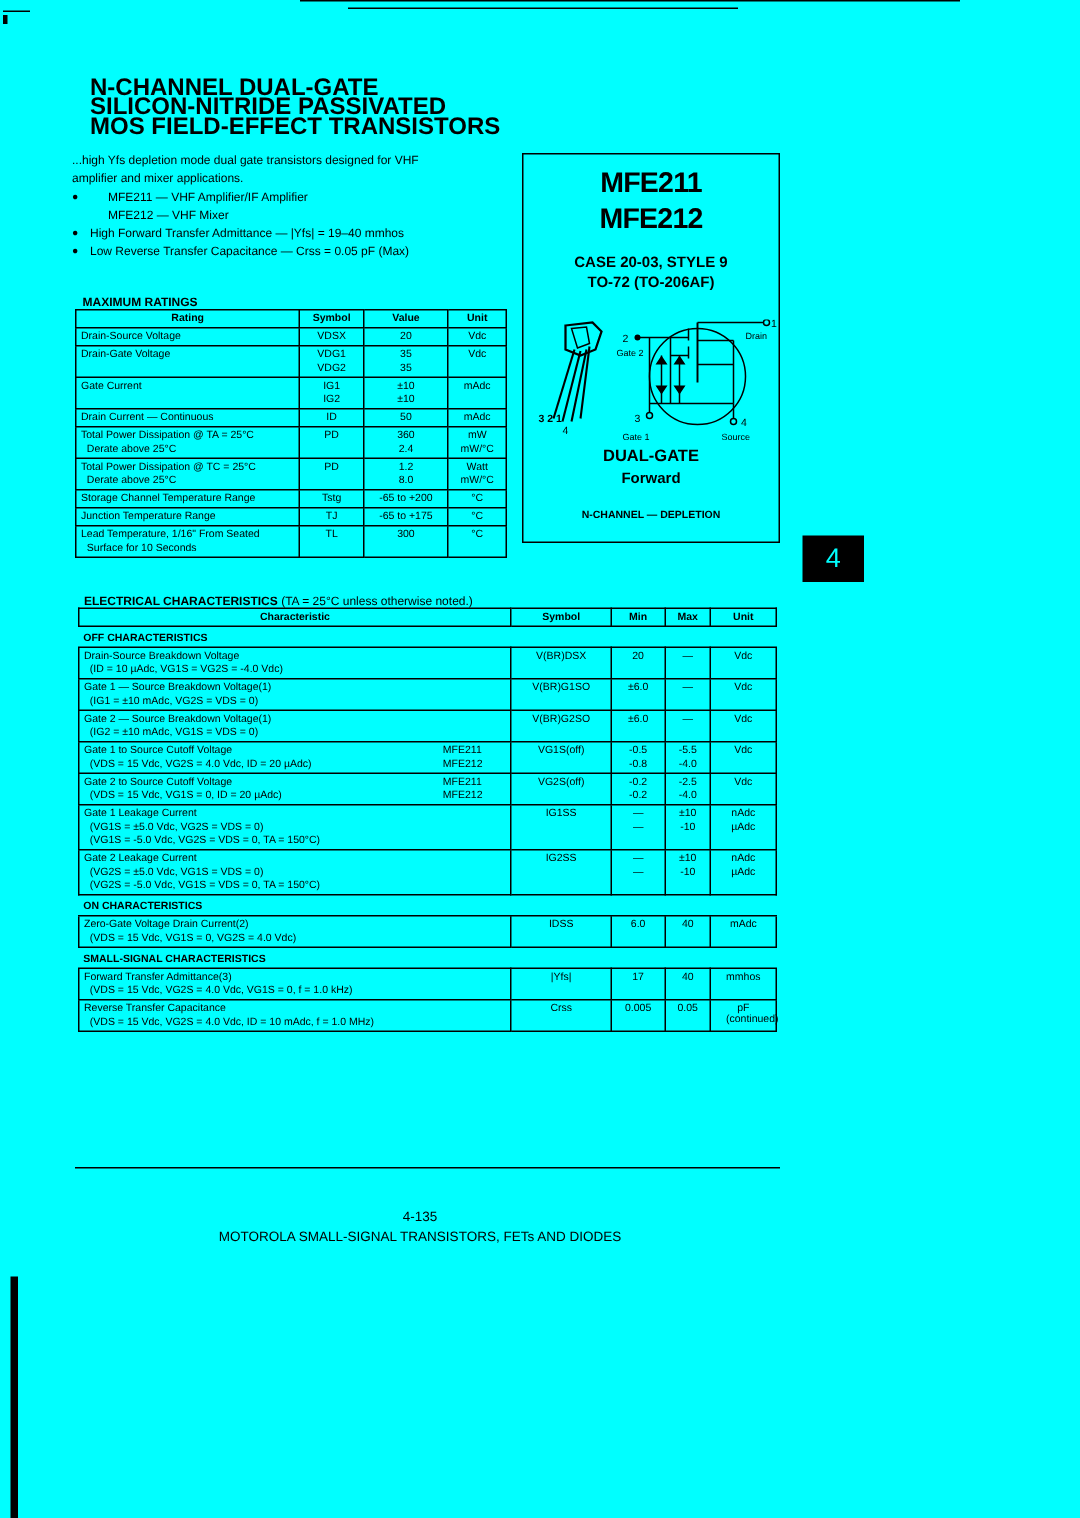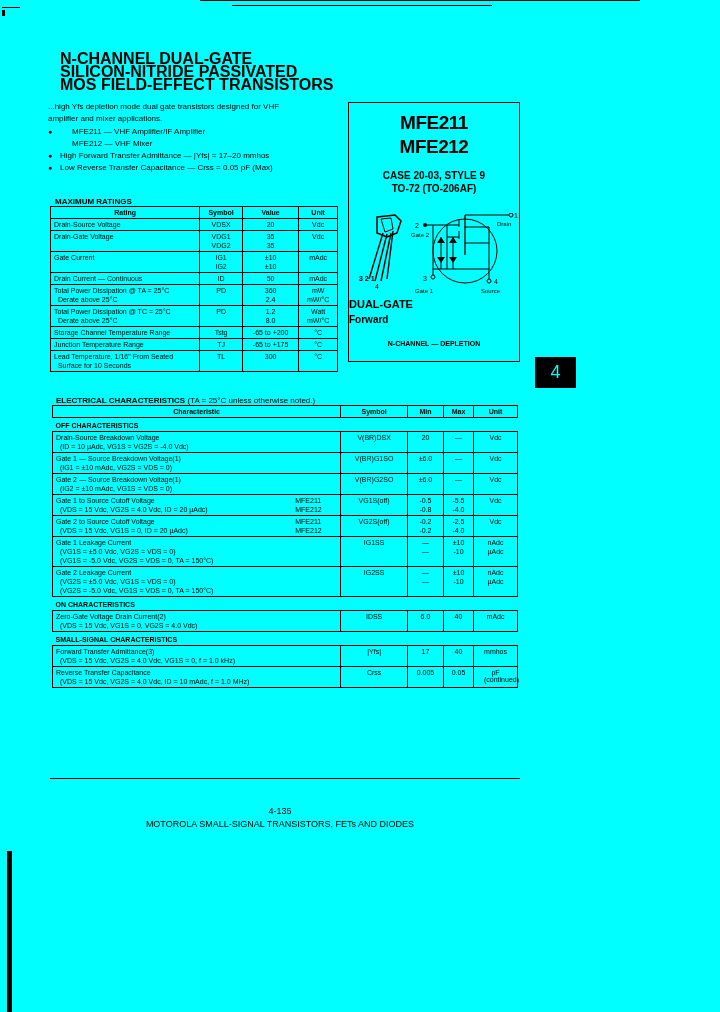--- a/index.html
+++ b/index.html
@@ -17,21 +17,21 @@
   .title { left:60px; top:52px; width:280px; text-align:left; font-size:16px; font-weight:bold; line-height:13px; }
   .intro { left:48px; top:101px; width:280px; font-size:8px; line-height:12px; }
   .bullets { left:48px; top:126px; width:290px; font-size:8px; line-height:12px; }
   .bullets div { position:relative; padding-left:12px; }
   .bullets .dot::before { content:"\25CF"; position:absolute; left:0; top:0; font-size:7px; }
 
   
   .partbox { left:348px; top:56px; width:170px; height:258px; border:1px solid #000;margin-top:46px; }
   .pn { width:100%; text-align:center; top:8px; font-size:19px; font-weight:bold; line-height:24px; letter-spacing:-0.5px; }
   .case { width:100%; text-align:center; top:66px; font-size:10px; font-weight:bold; line-height:13px; }
-  .dg { width:100%; text-align:left; top:194px; font-size:11px; font-weight:bold; line-height:15px; }
+  .dg { width:100%; text-align:center; top:194px; font-size:11px; font-weight:bold; line-height:15px; }
   .nch { width:100%; text-align:center; top:237px; font-size:7px; font-weight:bold; }
 
   
   table { border-collapse:collapse; font-size:7px; }
   td, th { border:1px solid #000; padding:1px 3px; vertical-align:top; line-height:9px; }
   th { font-weight:bold; text-align:center; }
   .c { text-align:center; }
   .sec { font-weight:bold; border:none; border-bottom:1px solid #000; padding-top:3px; }
 
   .mr-title { left:55px; top:197px; font-size:8px; font-weight:bold;text-align:center; }
@@ -65,21 +65,21 @@
 <div class="abs intro">
   <div>...high Yfs depletion mode dual gate transistors designed for VHF</div>
   <div>amplifier and mixer applications.</div>
 </div>
 
 <div class="abs bullets">
   <div class="dot">
     <div>MFE211 — VHF Amplifier/IF Amplifier</div>
     <div>MFE212 — VHF Mixer</div>
   </div>
-  <div class="dot">High Forward Transfer Admittance — |Yfs| = 17–20 mmhos</div>
+  <div class="dot">High Forward Transfer Admittance — |Yfs| = 19–40 mmhos</div>
   <div class="dot">Low Reverse Transfer Capacitance — Crss = 0.05 pF (Max)</div>
 </div>
 
 <div class="abs partbox">
   <div class="abs pn">
     <div>MFE211</div>
     <div>MFE212</div>
   </div>
   <div class="abs case">
     <div>CASE 20-03, STYLE 9</div>

